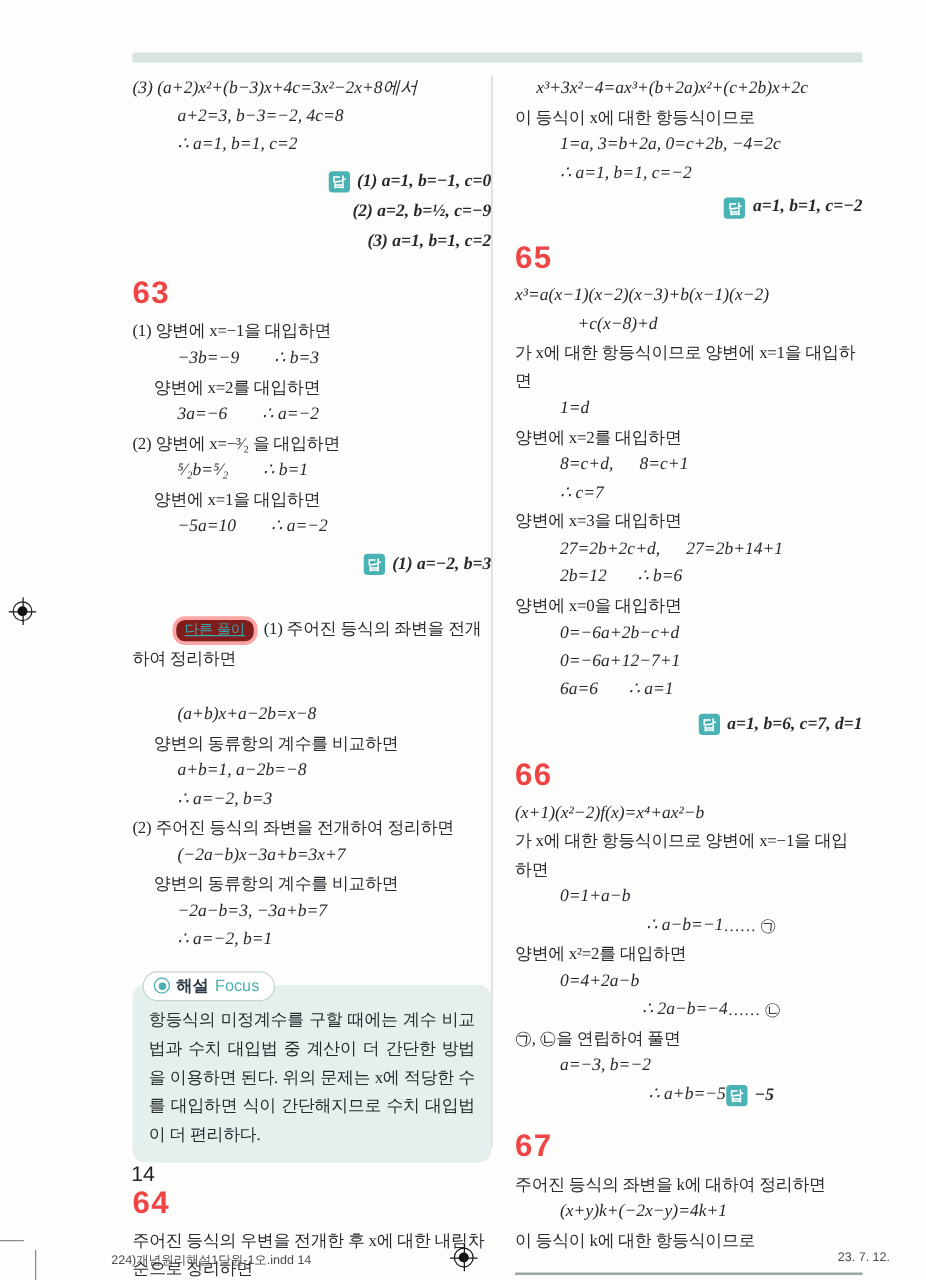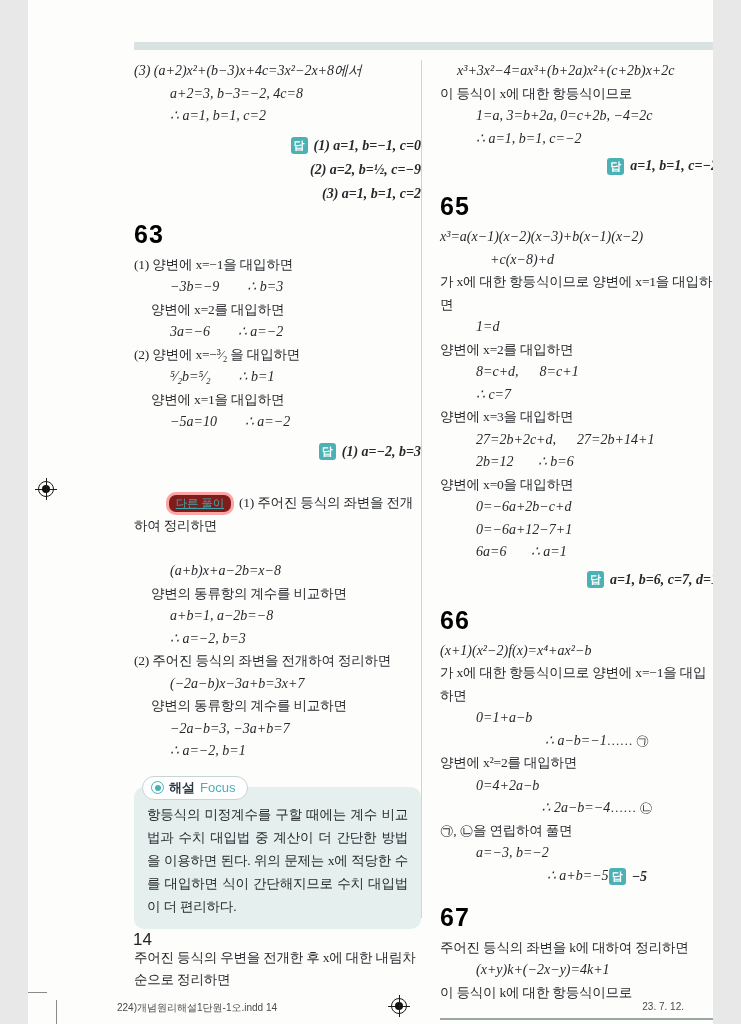--- a/index.html
+++ b/index.html
@@ -1,17 +1,17 @@
 <!DOCTYPE html>
 <html><head>
 <meta charset="utf-8">
 <style>
   html,body{margin:0;padding:0;background:#e8e8e8;}
   .page{
-    position:relative;width:685px;height:1024px;margin:0 auto;
+    position:relative;width:741px;height:1024px;margin:0 auto;
     background:#fdfdfc;overflow:hidden;
     font-family:"Liberation Serif","DejaVu Serif",serif;
     color:#26292c;
   }
   .topbar{position:absolute;left:106px;top:42px;width:584px;height:8px;background:#d8e3e1;border-radius:1px;}
   .columns{position:absolute;left:0;top:60px;display:flex;align-items:flex-start;}
   .col-left{margin-left:106px;width:287px;}
   .col-divider{width:1px;height:858px;background:#cfd4d4;margin-left:0;}
   .col-right{margin-left:18px;width:278px;}
   .line{font-size:14px;line-height:22.5px;white-space:pre-wrap;}
@@ -21,21 +21,21 @@
   .ih{padding-left:17px;font-family:Liberation Serif, serif;}
   .i1{padding-left:36px;}
   .i2{padding-left:50px;}
   .ans-row{display:flex;justify-content:flex-end;align-items:center;gap:6px;
     font-style:italic;font-weight:bold;font-size:14px;line-height:24px;}
   .row-between{display:flex;justify-content:center;align-items:center;}
   .note{font-style:normal;font-size:13px;color:#33383b;}
   .badge-dap{display:inline-flex;align-items:center;justify-content:center;flex:0 0 auto;
     width:17px;height:17px;background:#4ab2b5;color:#fff;border-radius:3px;
     font:bold 11px "Liberation Sans","DejaVu Sans",sans-serif;font-style:normal;}
-  .prob-num{color:#000000;font:bold 25px "Liberation Sans","DejaVu Sans",sans-serif;
+  .prob-num{color:#ef4444;font:bold 25px "Liberation Sans","DejaVu Sans",sans-serif;
     letter-spacing:1px;line-height:28px;margin:14px 0 6px;}
   .badge-alt{display:inline-block;border:3px solid #fca5a5;color:#3ba7ad;background:#7f1d1d;
     border-radius:10px;padding:0 7px;margin-right:5px;
     font:11.5px "Liberation Sans","DejaVu Sans",sans-serif;line-height:17px;white-space:nowrap;text-decoration:underline;}
   .focus-box{position:relative;background:#e4efee;border-radius:10px;
     margin:24px 0 18px;padding:16px 13px 11px;}
   .focus-badge{position:absolute;top:-11px;left:8px;display:flex;align-items:center;gap:5px;
     background:#fff;border:1px solid #c6d4d3;border-radius:12px;padding:2px 12px 2px 8px;}
   .focus-icon{position:relative;display:inline-block;width:13px;height:13px;
     border:1.5px solid #4ab0b3;border-radius:50%;box-sizing:border-box;}
@@ -124,20 +124,21 @@
       <div class="focus-box">
         <div class="focus-badge">
           <span class="focus-icon"></span>
           <span class="focus-kor">해설</span>
           <span class="focus-eng">Focus</span>
         </div>
         <div class="focus-text">항등식의 미정계수를 구할 때에는 계수 비교법과 수치 대입법 중 계산이 더 간단한 방법을 이용하면 된다. 위의 문제는 x에 적당한 수를 대입하면 식이 간단해지므로 수치 대입법이 더 편리하다.</div>
       </div>
 
       <div>
+        <div class="prob-num">64</div>
         <div class="line txt i0">주어진 등식의 우변을 전개한 후 x에 대한 내림차순으로 정리하면</div>
       </div>
 
     </div>
 
     <div class="col-divider"></div>
 
     <div class="col-right">
 
       <div>

